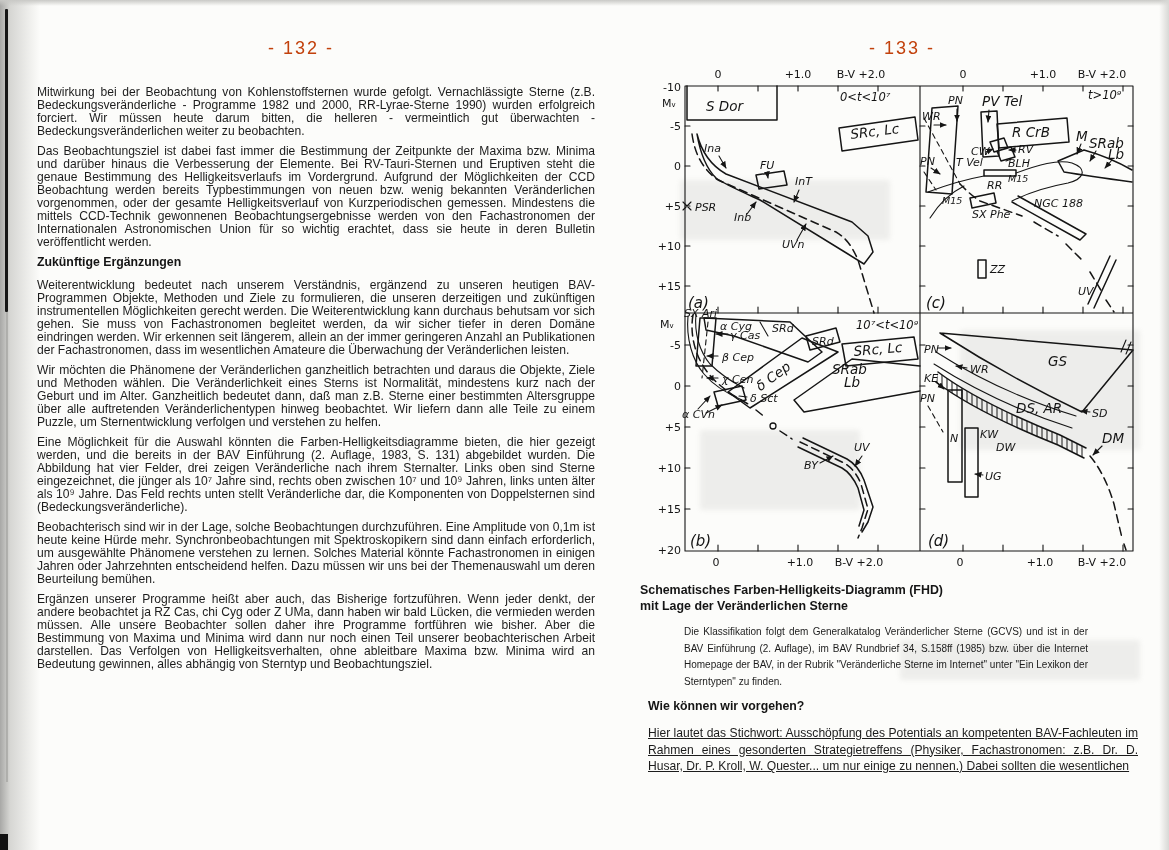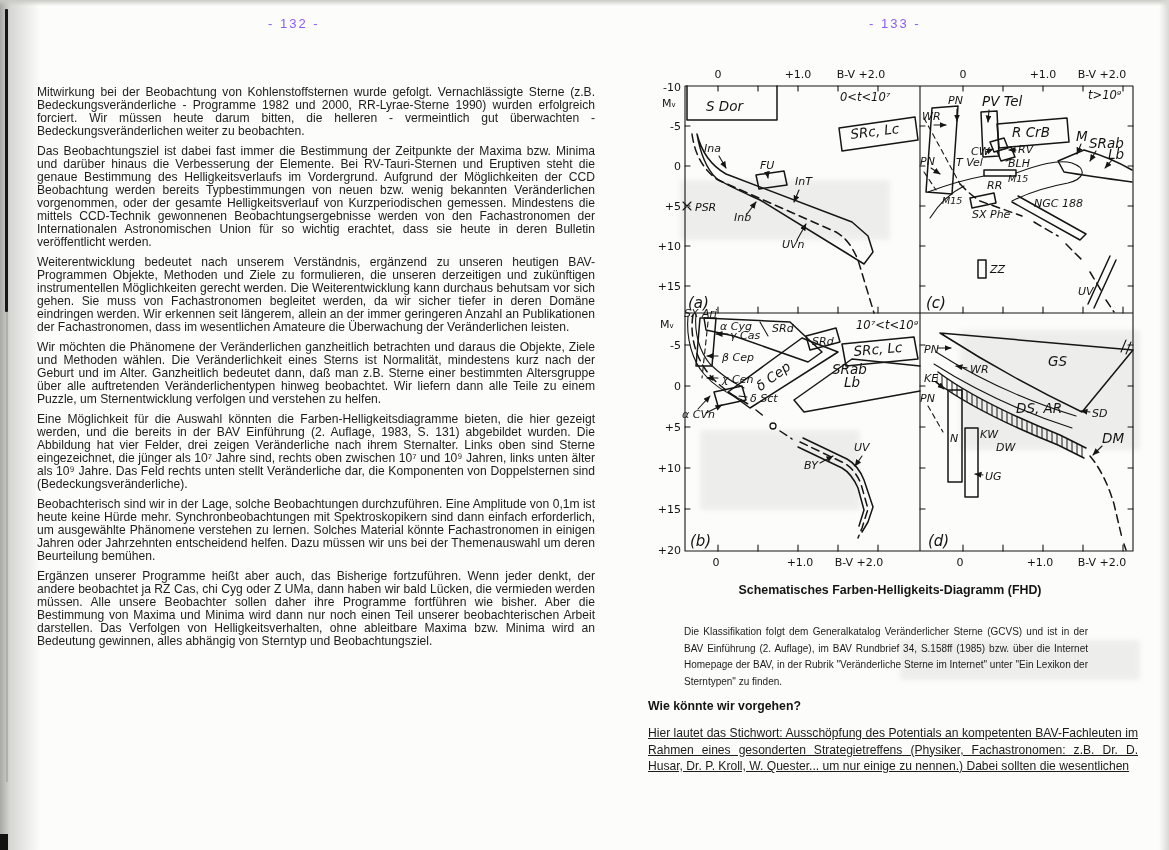--- a/index.html
+++ b/index.html
@@ -15,27 +15,27 @@
     pointer-events:none;}
   .edge-top{position:absolute;left:0;top:0;width:1169px;height:6px;
     background:linear-gradient(180deg,#c9c9c6 0,rgba(250,250,248,0) 6px);pointer-events:none;}
   .edge-right{position:absolute;right:0;top:0;width:10px;height:850px;
     background:linear-gradient(270deg,#d8d8d5 0,rgba(250,250,248,0) 10px);pointer-events:none;}
   .scan-line{position:absolute;left:5px;top:9px;width:3px;height:303px;background:#161616;border-radius:1px;}
   .scan-line2{position:absolute;left:6px;top:312px;width:2px;height:470px;background:#9a9a97;opacity:.55;}
   .scan-blot{position:absolute;left:0;top:834px;width:8px;height:16px;background:#111;}
   .bleed{position:absolute;background:#8a8a86;filter:blur(2.5px);opacity:.12;border-radius:3px;pointer-events:none;}
 
-  .pagenum{position:absolute;top:16px;font-size:13px;letter-spacing:2px;color:#8b5cf6;}
+  .pagenum{position:absolute;top:38px;font-size:18px;letter-spacing:2px;color:#c2410c;}
   .col-left{position:absolute;left:37px;top:86px;width:558px;
     font-size:12.1px;line-height:13px;text-align:justify;}
   .col-left p{margin:0 0 7px 0;}
   .col-left h3{margin:3px 0 10px 0;font-size:12.3px;font-weight:bold;color:#141414;}
 
-  .caption{position:absolute;left:640px;top:582px;width:500px;text-align:center;
+  .caption{position:absolute;left:640px;top:582px;width:500px;
     font-size:12.4px;font-weight:bold;line-height:16px;color:#151515;}
   .r-para1{position:absolute;left:684px;top:624px;width:404px;
     font-size:10px;line-height:16.5px;text-align:justify;}
   .r-head{position:absolute;left:648px;top:699px;width:480px;
     font-size:12.3px;font-weight:bold;color:#141414;}
   .r-para2{position:absolute;left:648px;top:725px;width:490px;
     font-size:12.1px;line-height:16.5px;text-align:justify;text-decoration:underline;}
 
   svg.fhd{position:absolute;left:640px;top:60px;}
   .ln{fill:none;stroke:#151515;stroke-width:1.5;stroke-linecap:round;stroke-linejoin:round;}
@@ -62,20 +62,21 @@
 <div class="bleed" style="left:960px;top:330px;width:180px;height:120px;"></div>
 <div class="bleed" style="left:700px;top:430px;width:160px;height:80px;"></div>
 <div class="bleed" style="left:900px;top:640px;width:240px;height:40px;"></div>
 
 <div class="pagenum" style="left:268px;">- 132 -</div>
 <div class="pagenum" style="left:848px;margin-left:21px;">- 133 -</div>
 
 <div class="col-left">
   <p>Mitwirkung bei der Beobachtung von Kohlenstoffsternen wurde gefolgt. Vernachlässigte Sterne (z.B. Bedeckungsveränderliche - Programme 1982 und 2000, RR-Lyrae-Sterne 1990) wurden erfolgreich forciert. Wir müssen heute darum bitten, die helleren - vermeintlich gut überwachten - Bedeckungsveränderlichen weiter zu beobachten.</p>
   <p>Das Beobachtungsziel ist dabei fast immer die Bestimmung der Zeitpunkte der Maxima bzw. Minima und darüber hinaus die Verbesserung der Elemente. Bei RV-Tauri-Sternen und Eruptiven steht die genaue Bestimmung des Helligkeitsverlaufs im Vordergrund. Aufgrund der Möglichkeiten der CCD Beobachtung werden bereits Typbestimmungen von neuen bzw. wenig bekannten Veränderlichen vorgenommen, oder der gesamte Helligkeitsverlauf von Kurzperiodischen gemessen. Mindestens die mittels CCD-Technik gewonnenen Beobachtungsergebnisse werden von den Fachastronomen der Internationalen Astronomischen Union für so wichtig erachtet, dass sie heute in deren Bulletin veröffentlicht werden.</p>
+  <h3>Zukünftige Ergänzungen</h3>
   <p>Weiterentwicklung bedeutet nach unserem Verständnis, ergänzend zu unseren heutigen BAV-Programmen Objekte, Methoden und Ziele zu formulieren, die unseren derzeitigen und zukünftigen instrumentellen Möglichkeiten gerecht werden. Die Weiterentwicklung kann durchaus behutsam vor sich gehen. Sie muss von Fachastronomen begleitet werden, da wir sicher tiefer in deren Domäne eindringen werden. Wir erkennen seit längerem, allein an der immer geringeren Anzahl an Publikationen der Fachastronomen, dass im wesentlichen Amateure die Überwachung der Veränderlichen leisten.</p>
   <p>Wir möchten die Phänomene der Veränderlichen ganzheitlich betrachten und daraus die Objekte, Ziele und Methoden wählen. Die Veränderlichkeit eines Sterns ist Normalität, mindestens kurz nach der Geburt und im Alter. Ganzheitlich bedeutet dann, daß man z.B. Sterne einer bestimmten Altersgruppe über alle auftretenden Veränderlichentypen hinweg beobachtet. Wir liefern dann alle Teile zu einem Puzzle, um Sternentwicklung verfolgen und verstehen zu helfen.</p>
   <p>Eine Möglichkeit für die Auswahl könnten die Farben-Helligkeitsdiagramme bieten, die hier gezeigt werden, und die bereits in der BAV Einführung (2. Auflage, 1983, S. 131) abgebildet wurden. Die Abbildung hat vier Felder, drei zeigen Veränderliche nach ihrem Sternalter. Links oben sind Sterne eingezeichnet, die jünger als 10⁷ Jahre sind, rechts oben zwischen 10⁷ und 10⁹ Jahren, links unten älter als 10⁹ Jahre. Das Feld rechts unten stellt Veränderliche dar, die Komponenten von Doppelsternen sind (Bedeckungsveränderliche).</p>
   <p>Beobachterisch sind wir in der Lage, solche Beobachtungen durchzuführen. Eine Amplitude von 0,1m ist heute keine Hürde mehr. Synchronbeobachtungen mit Spektroskopikern sind dann einfach erforderlich, um ausgewählte Phänomene verstehen zu lernen. Solches Material könnte Fachastronomen in einigen Jahren oder Jahrzehnten entscheidend helfen. Dazu müssen wir uns bei der Themenauswahl um deren Beurteilung bemühen.</p>
   <p>Ergänzen unserer Programme heißt aber auch, das Bisherige fortzuführen. Wenn jeder denkt, der andere beobachtet ja RZ Cas, chi Cyg oder Z UMa, dann haben wir bald Lücken, die vermieden werden müssen. Alle unsere Beobachter sollen daher ihre Programme fortführen wie bisher. Aber die Bestimmung von Maxima und Minima wird dann nur noch einen Teil unserer beobachterischen Arbeit darstellen. Das Verfolgen von Helligkeitsverhalten, ohne ableitbare Maxima bzw. Minima wird an Bedeutung gewinnen, alles abhängig von Sterntyp und Beobachtungsziel.</p>
 </div>
 
 <svg class="fhd" width="500" height="520" viewBox="0 0 500 520">
   <defs>
     <marker id="ah" markerWidth="9" markerHeight="8" refX="6.5" refY="3" orient="auto" markerUnits="userSpaceOnUse">
@@ -266,17 +267,18 @@
     <text class="fig-label" x="310" y="382">N</text>
     <text class="fig-label" x="340" y="378">KW</text>
     <text class="fig-label" x="356" y="391">DW</text>
     <text class="fig-label" x="345" y="420">UG</text>
     <text class="fig-letter" x="288" y="486">(d)</text>
   </g>
 </svg>
 
 <div class="caption">
   <div>Schematisches Farben-Helligkeits-Diagramm (FHD)</div>
+  <div>mit Lage der Veränderlichen Sterne</div>
 </div>
 
 <div class="r-para1">Die Klassifikation folgt dem Generalkatalog Veränderlicher Sterne (GCVS) und ist in der BAV Einführung (2. Auflage), im BAV Rundbrief 34, S.158ff (1985) bzw. über die Internet Homepage der BAV, in der Rubrik "Veränderliche Sterne im Internet" unter "Ein Lexikon der Sterntypen" zu finden.</div>
-<div class="r-head">Wie könnte wir vorgehen?</div>
+<div class="r-head">Wie können wir vorgehen?</div>
 <div class="r-para2">Hier lautet das Stichwort: Ausschöpfung des Potentials an kompetenten BAV-Fachleuten im Rahmen eines gesonderten Strategietreffens (Physiker, Fachastronomen: z.B. Dr. D. Husar, Dr. P. Kroll, W. Quester... um nur einige zu nennen.) Dabei sollten die wesentlichen</div>
 
 </body></html>

